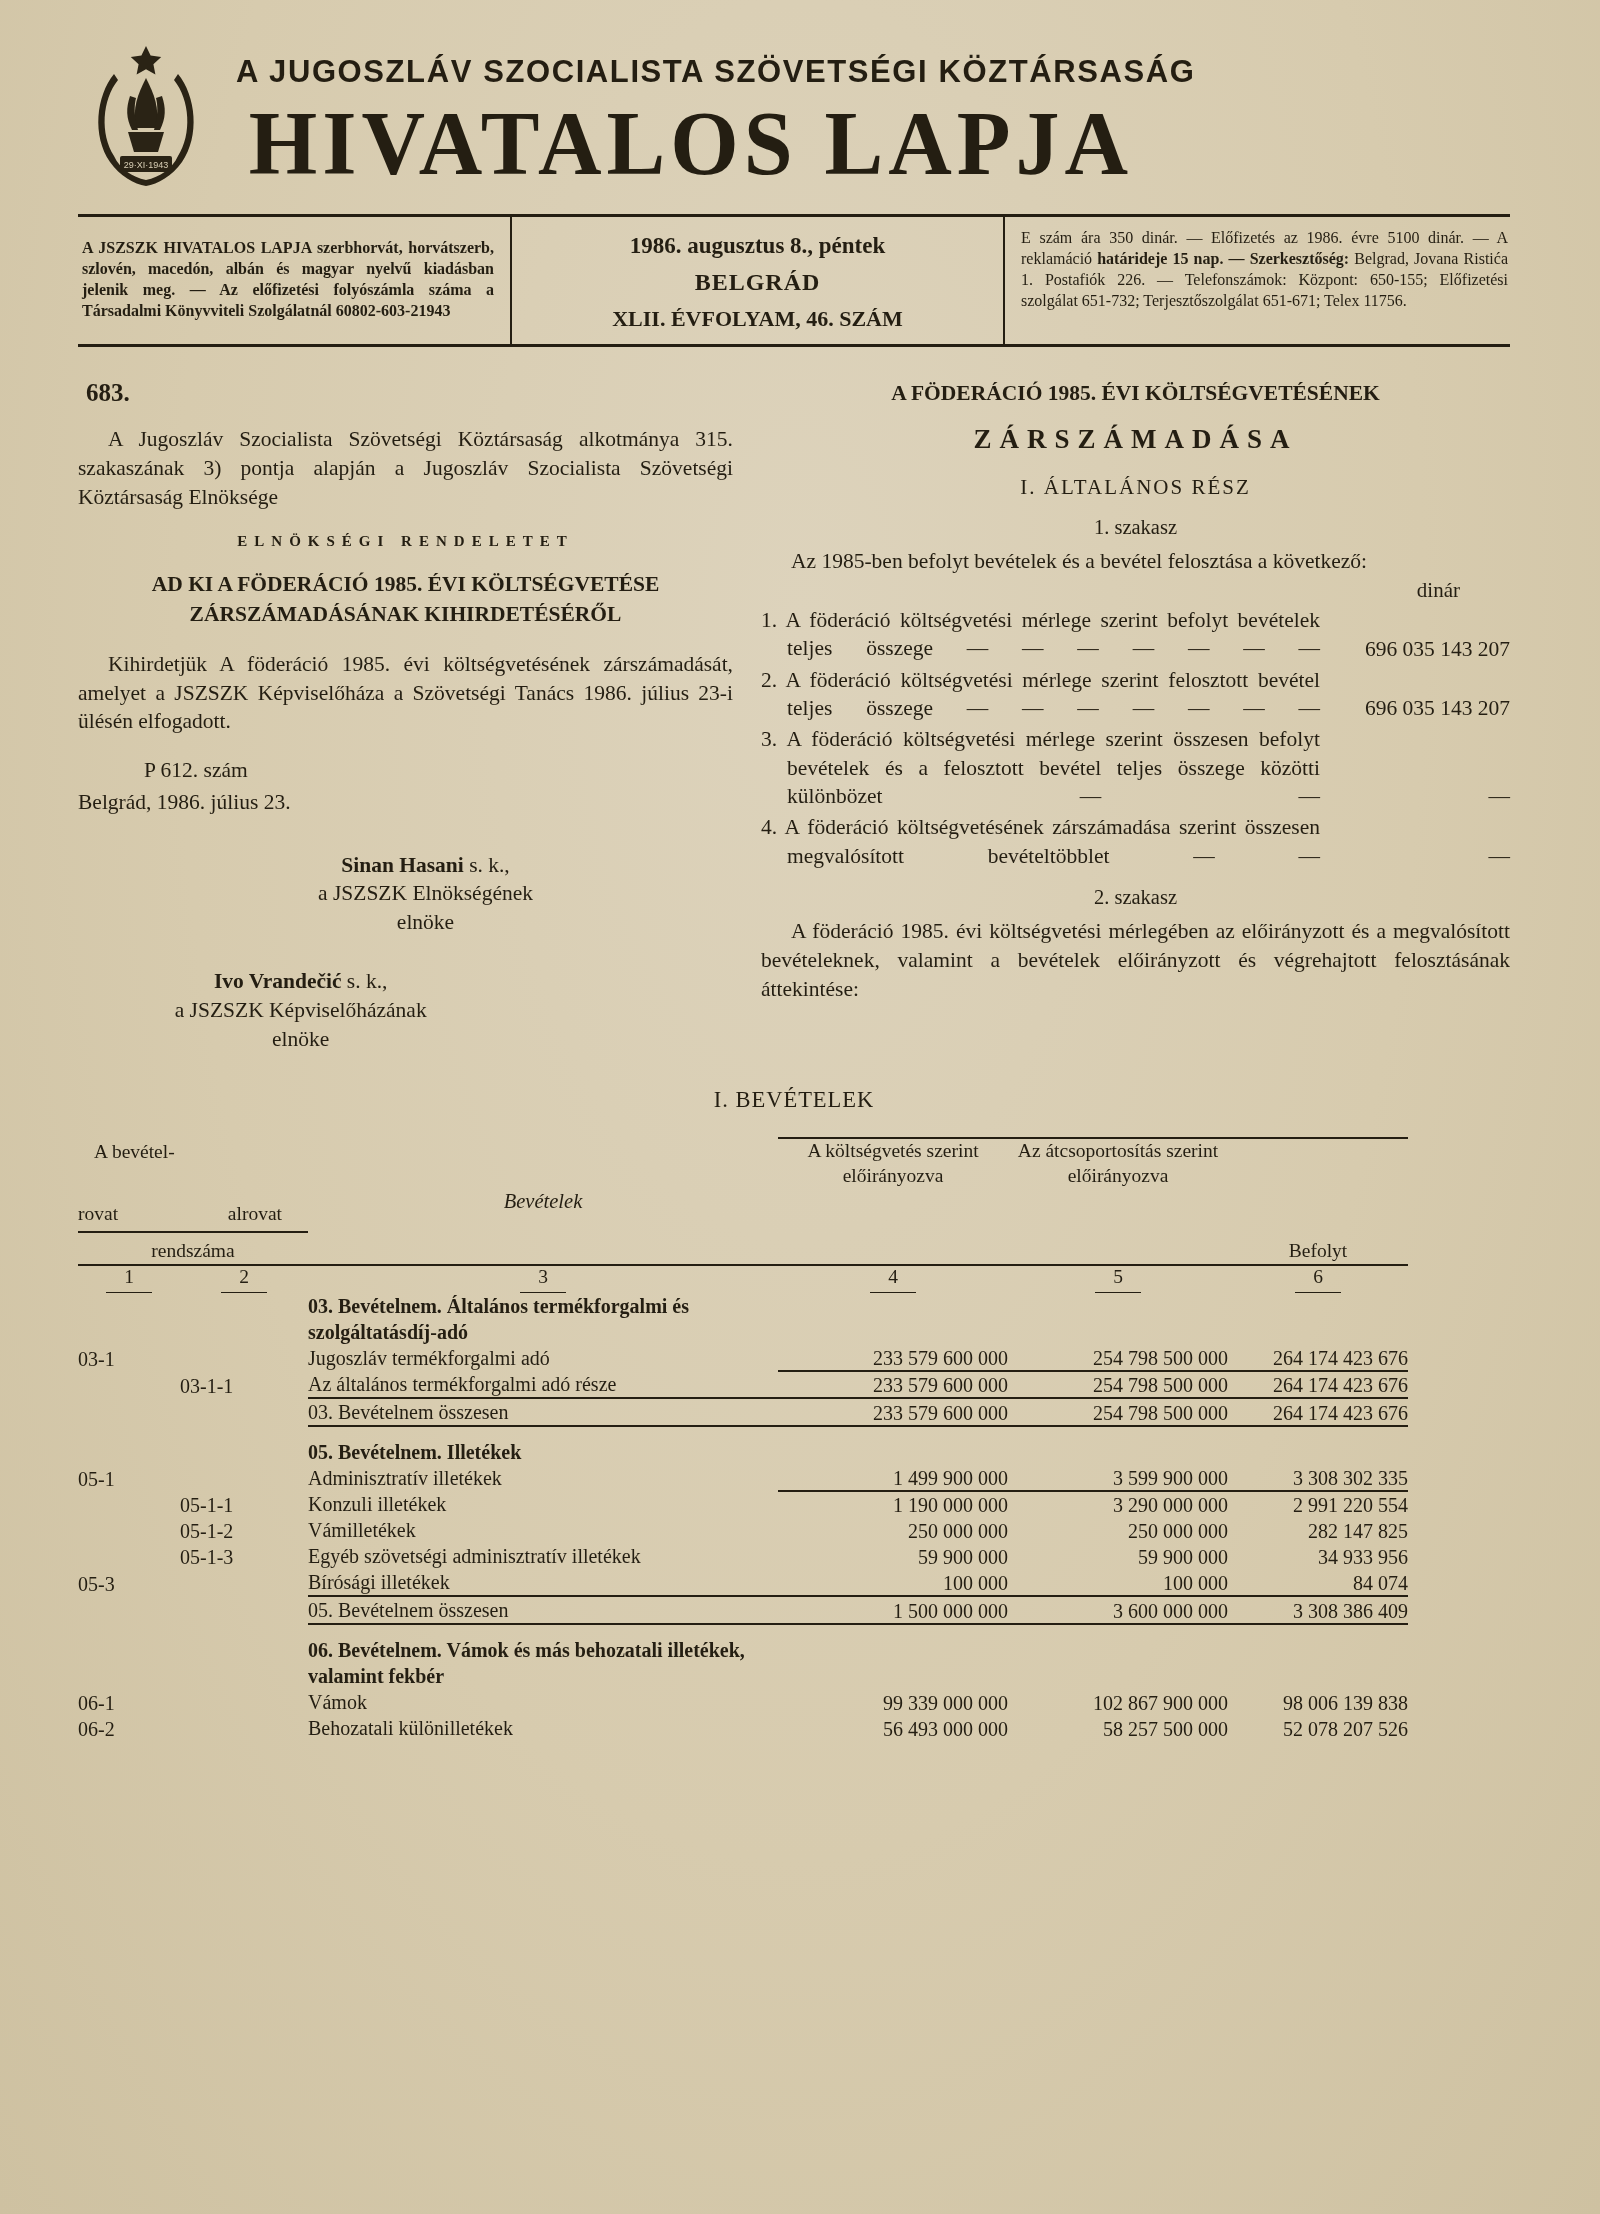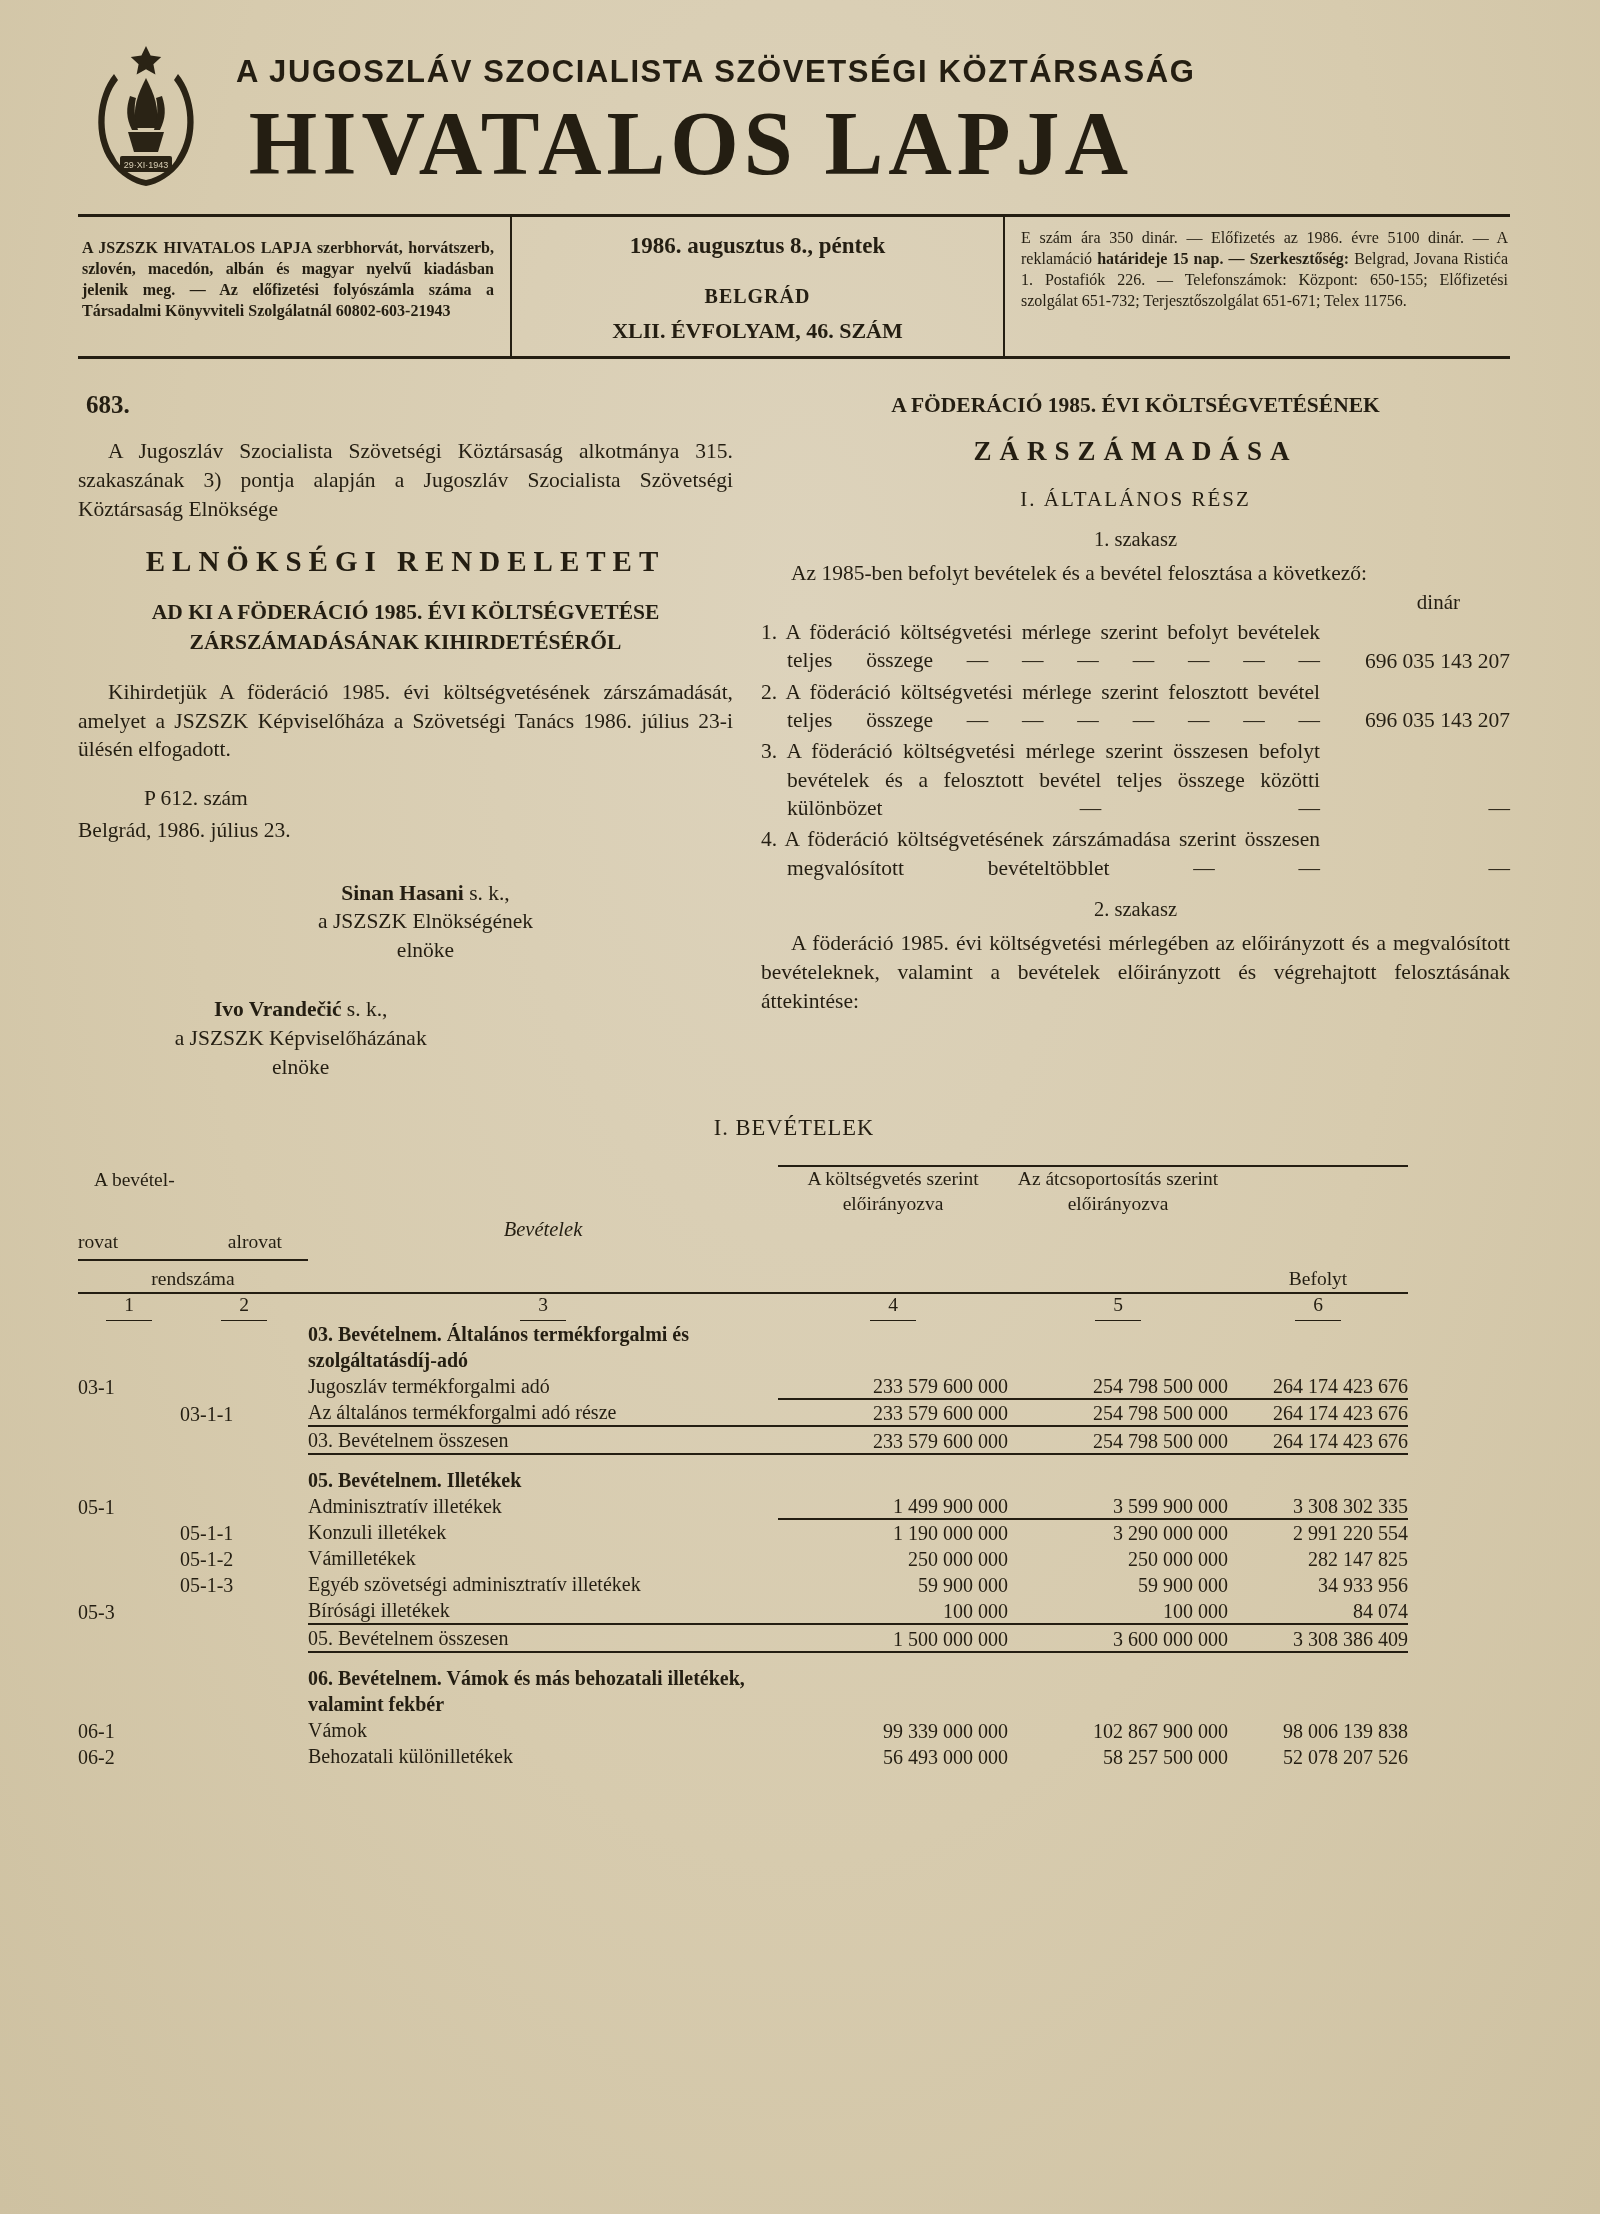--- a/index.html
+++ b/index.html
@@ -20,34 +20,34 @@
   .gazette-title{font-size:88px;font-weight:bold;letter-spacing:5px;margin:10px 0 0;
                  line-height:1;transform:scaleY(1.04);}
   
   .infobar{display:flex;border-top:3px solid #241e12;border-bottom:3px solid #241e12;margin-top:18px;}
   .info-cell{box-sizing:border-box;}
   .info-left{flex:0 0 432px;font-size:16px;font-weight:bold;text-align:justify;
              line-height:1.32;padding:20px 16px 12px 4px;}
   .info-center{flex:1;border-left:2px solid #241e12;border-right:2px solid #241e12;
                text-align:center;padding:16px 10px 12px;}
   .issue-date{font-size:23px;font-weight:bold;}
-  .issue-city{font-size:20px;font-weight:bold;margin-top:26px;letter-spacing:1px;}
+  .issue-city{font-size:24px;font-weight:bold;margin-top:10px;letter-spacing:1px;}
   .issue-volume{font-size:22px;font-weight:bold;margin-top:10px;}
   .info-right{flex:0 0 505px;font-size:16px;text-align:justify;line-height:1.32;
               padding:10px 2px 12px 16px;}
   
   .columns{display:flex;gap:28px;margin-top:30px;}
   .col-left{flex:0 0 655px;}
   .col-right{flex:1;min-width:0;}
   p{margin:0;}
   .bodytext{font-size:21.5px;line-height:1.34;}
   .just{text-align:justify;}
   .indent{text-indent:30px;}
   .article-number{font-size:25px;font-weight:bold;margin:2px 0 18px 8px;}
-  .decree-title{font-size:29px;font-weight:bold;letter-spacing:7px;text-align:center;margin:22px 0 20px;}
+  .decree-title{font-size:15px;font-weight:bold;letter-spacing:7px;text-align:center;margin:22px 0 20px;}
   .decree-subtitle{font-size:21.5px;font-weight:bold;text-align:center;line-height:1.38;margin:0 14px 20px;}
   .ref{margin-top:20px;padding-left:66px;}
   .place{margin-top:3px;}
   .sig{text-align:center;font-size:21.5px;line-height:1.34;}
   .sig-name{font-size:21.5px;}
   .sig1{margin-top:34px;padding-left:40px;}
   .sig2{margin-top:30px;width:68%;}
   
   .r-title1{font-size:21.5px;font-weight:bold;text-align:center;margin:4px 0 0;}
   .r-title2{font-size:27px;font-weight:bold;text-align:center;letter-spacing:8px;margin:18px 0 0;}

